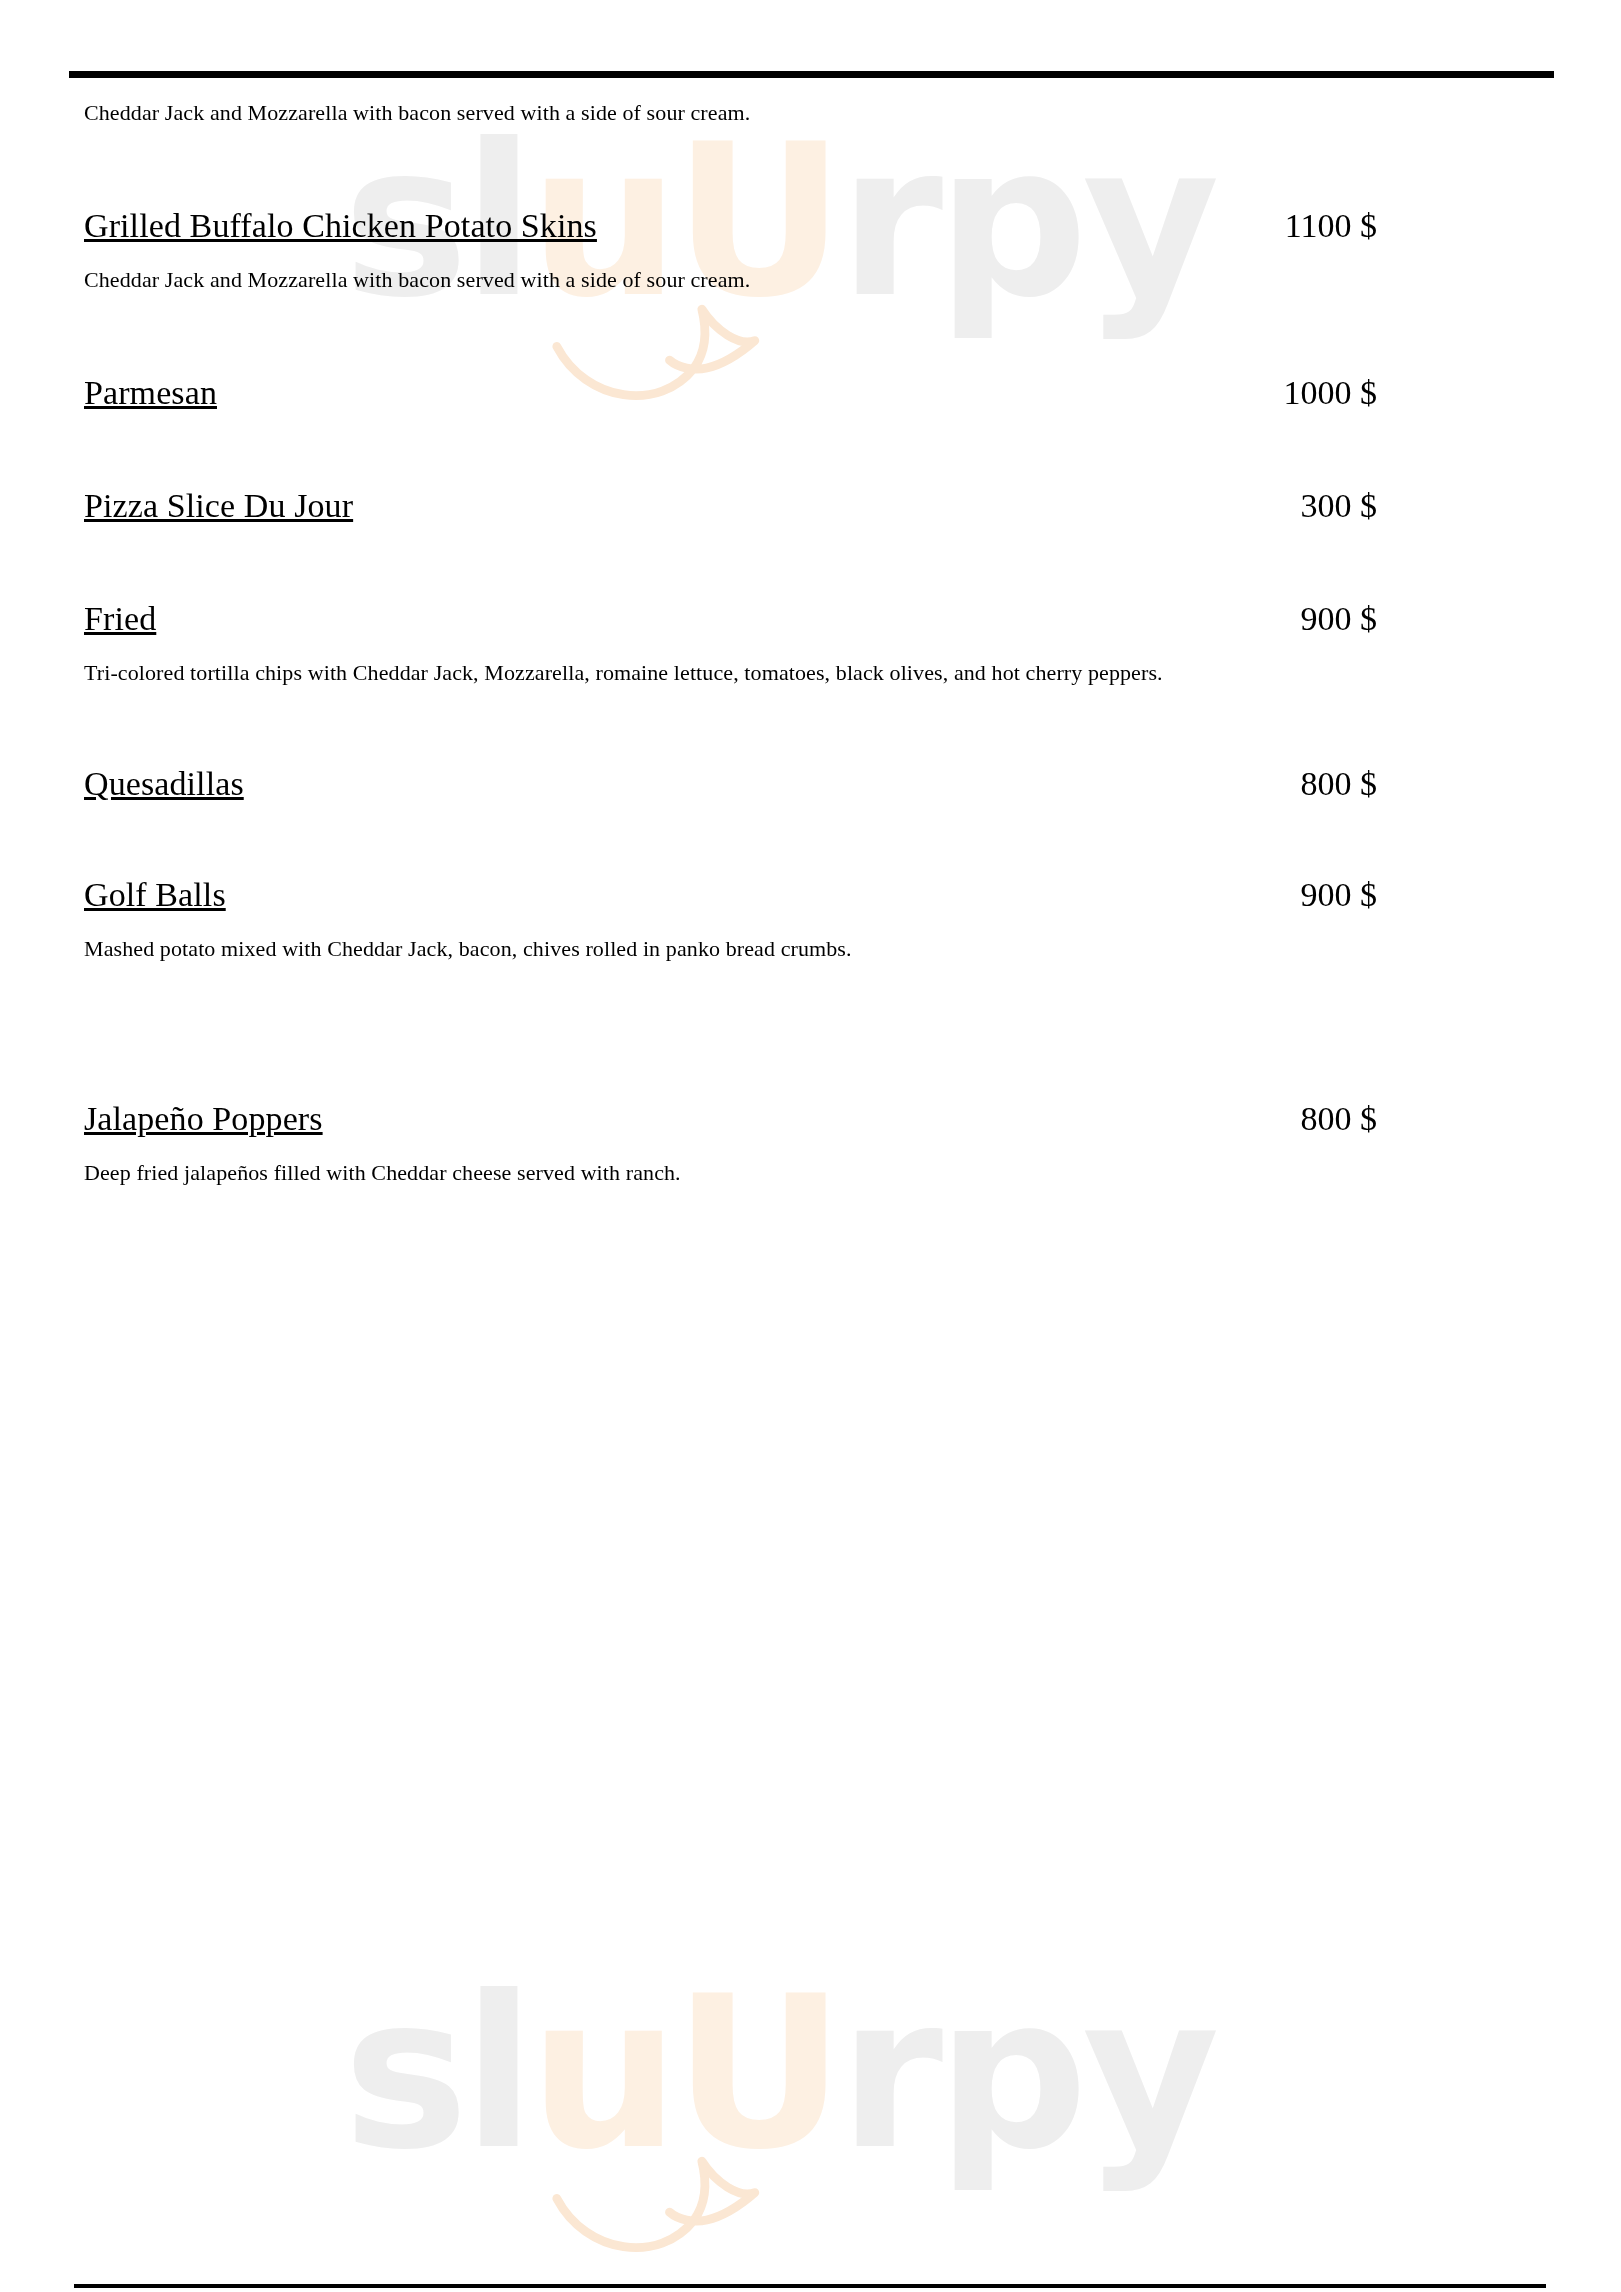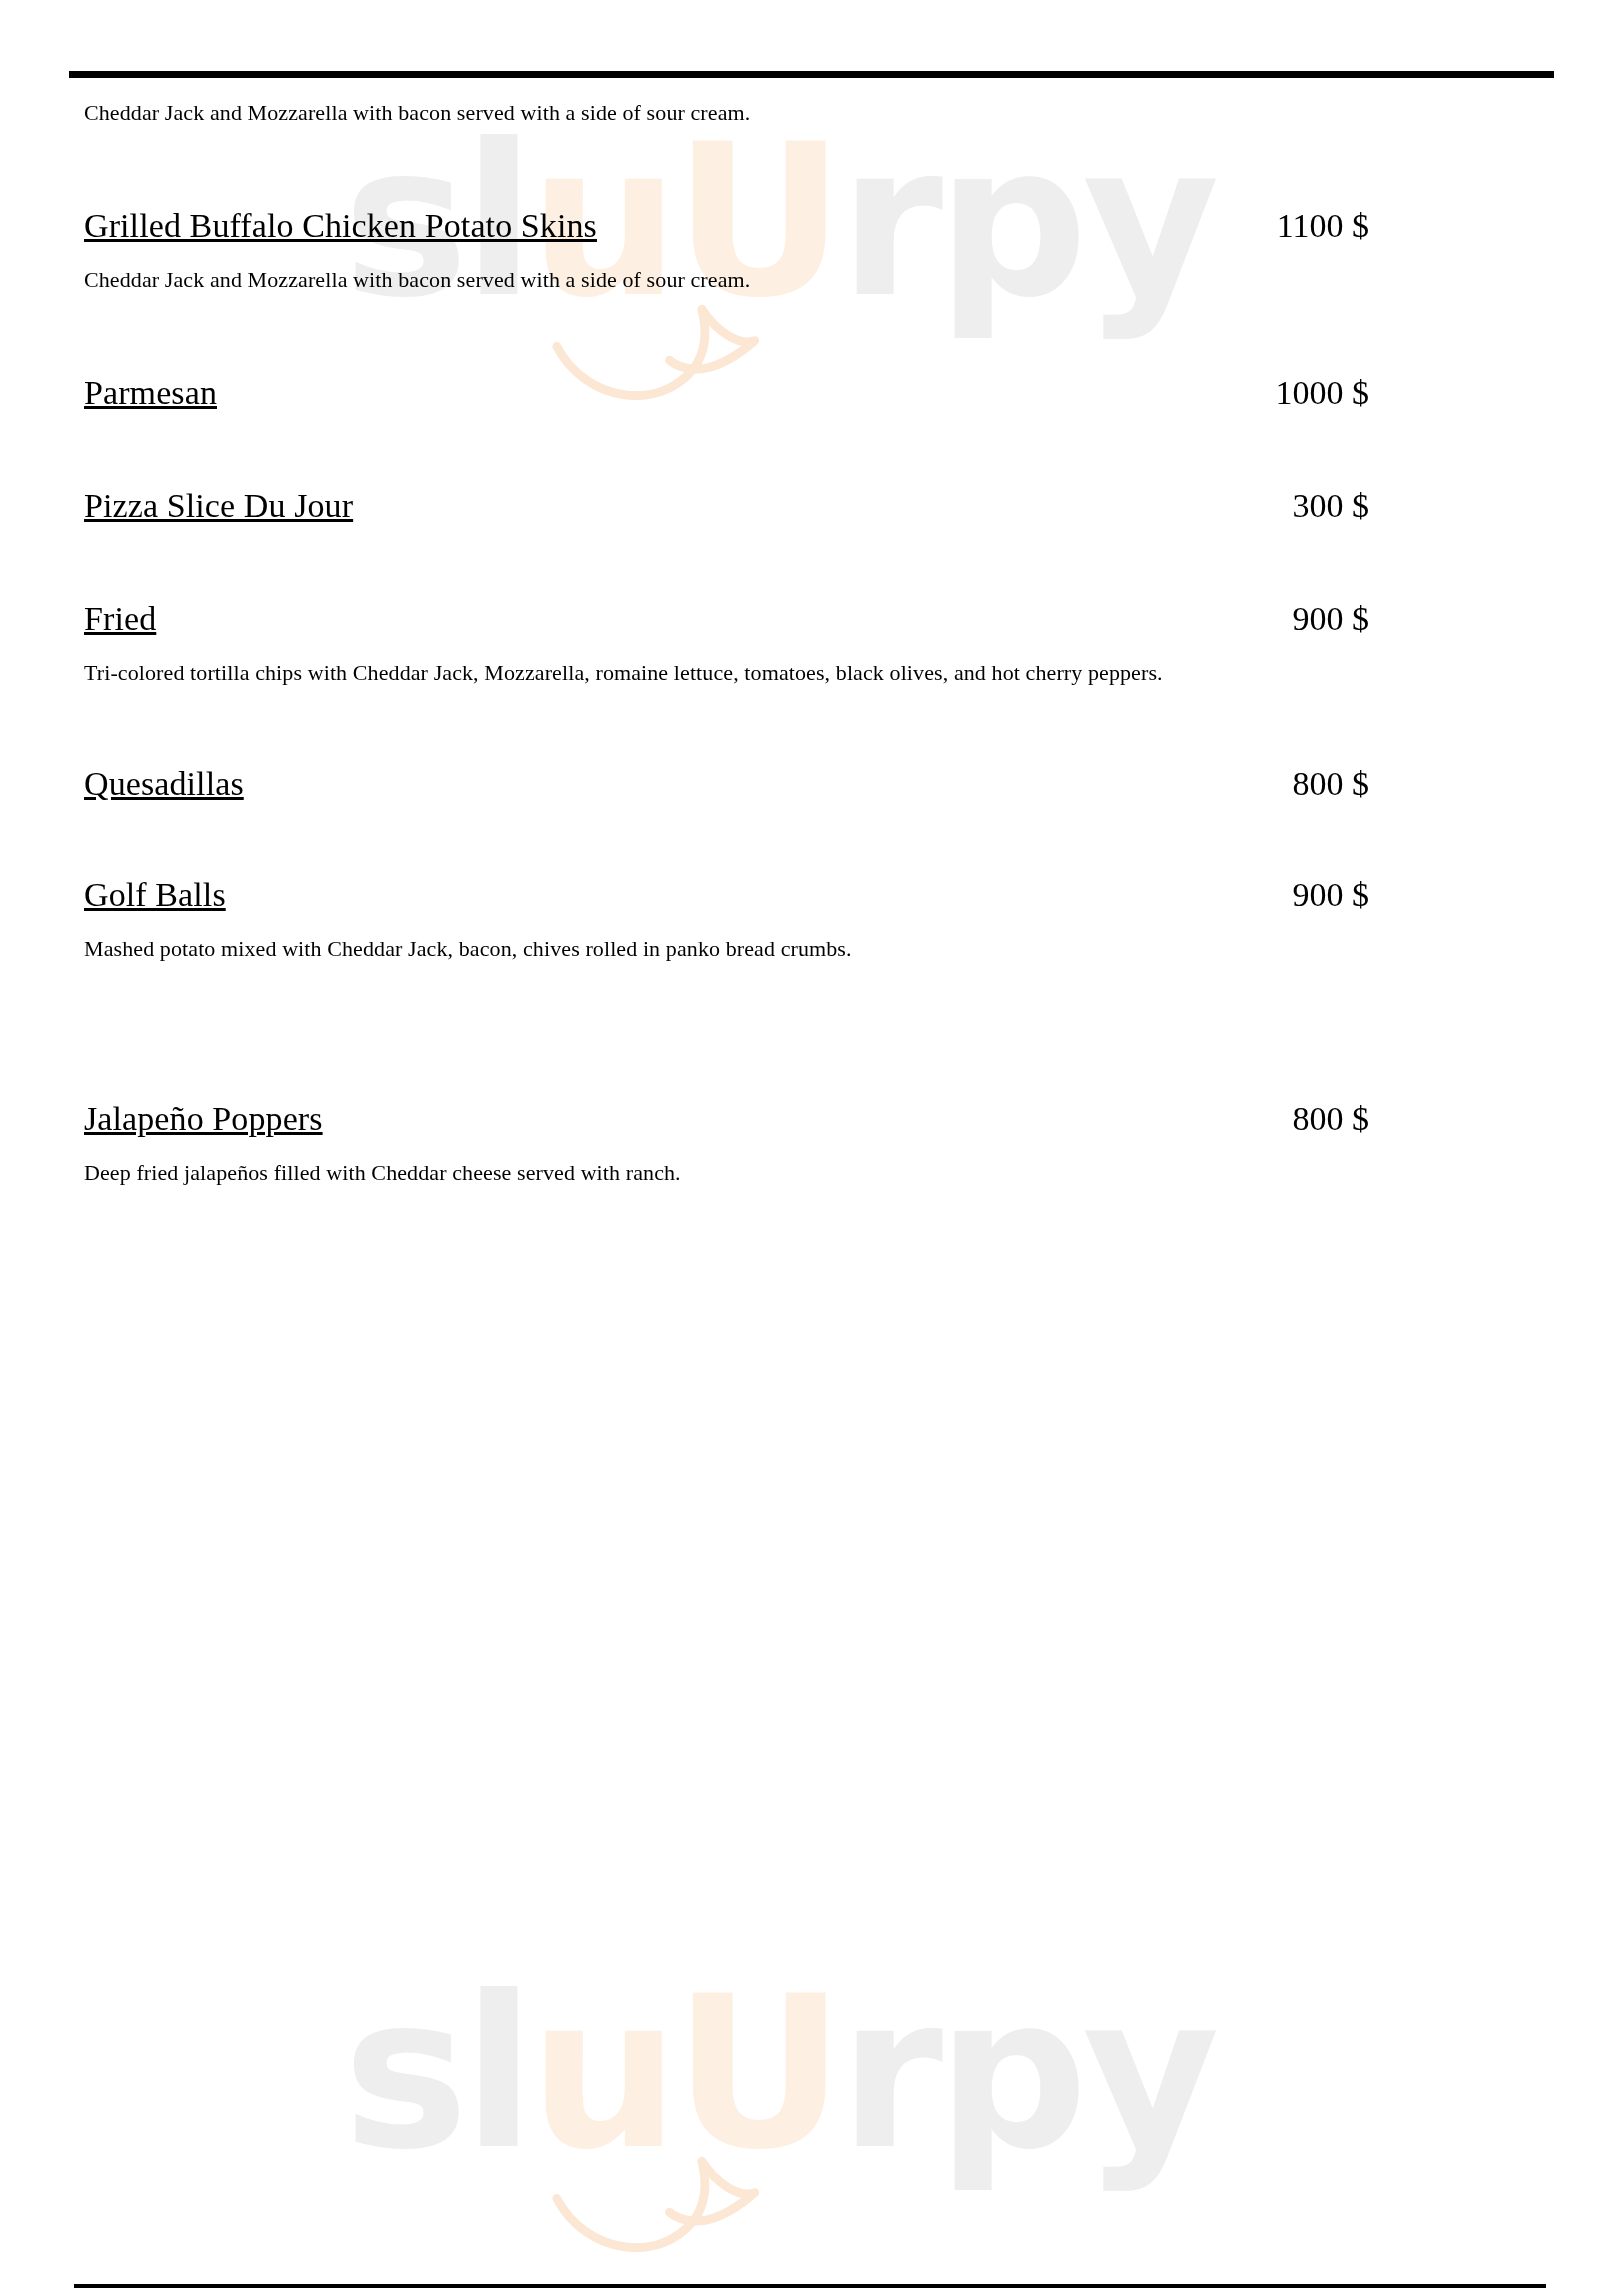--- a/index.html
+++ b/index.html
@@ -97,21 +97,21 @@
   }
   .item-name {
     display: inline-block;
     font-size: 34px;
     line-height: 54px;
     letter-spacing: 0.1px;
     text-decoration: underline;
   }
   .item-price {
     position: absolute;
-    right: 16px;
+    right: 8px;
     top: 0;
     font-size: 34px;
     line-height: 54px;
     white-space: nowrap;
     text-align: right;
   }
   .item-desc {
     font-size: 22px;
     line-height: 54px;
     letter-spacing: 0.1px;

